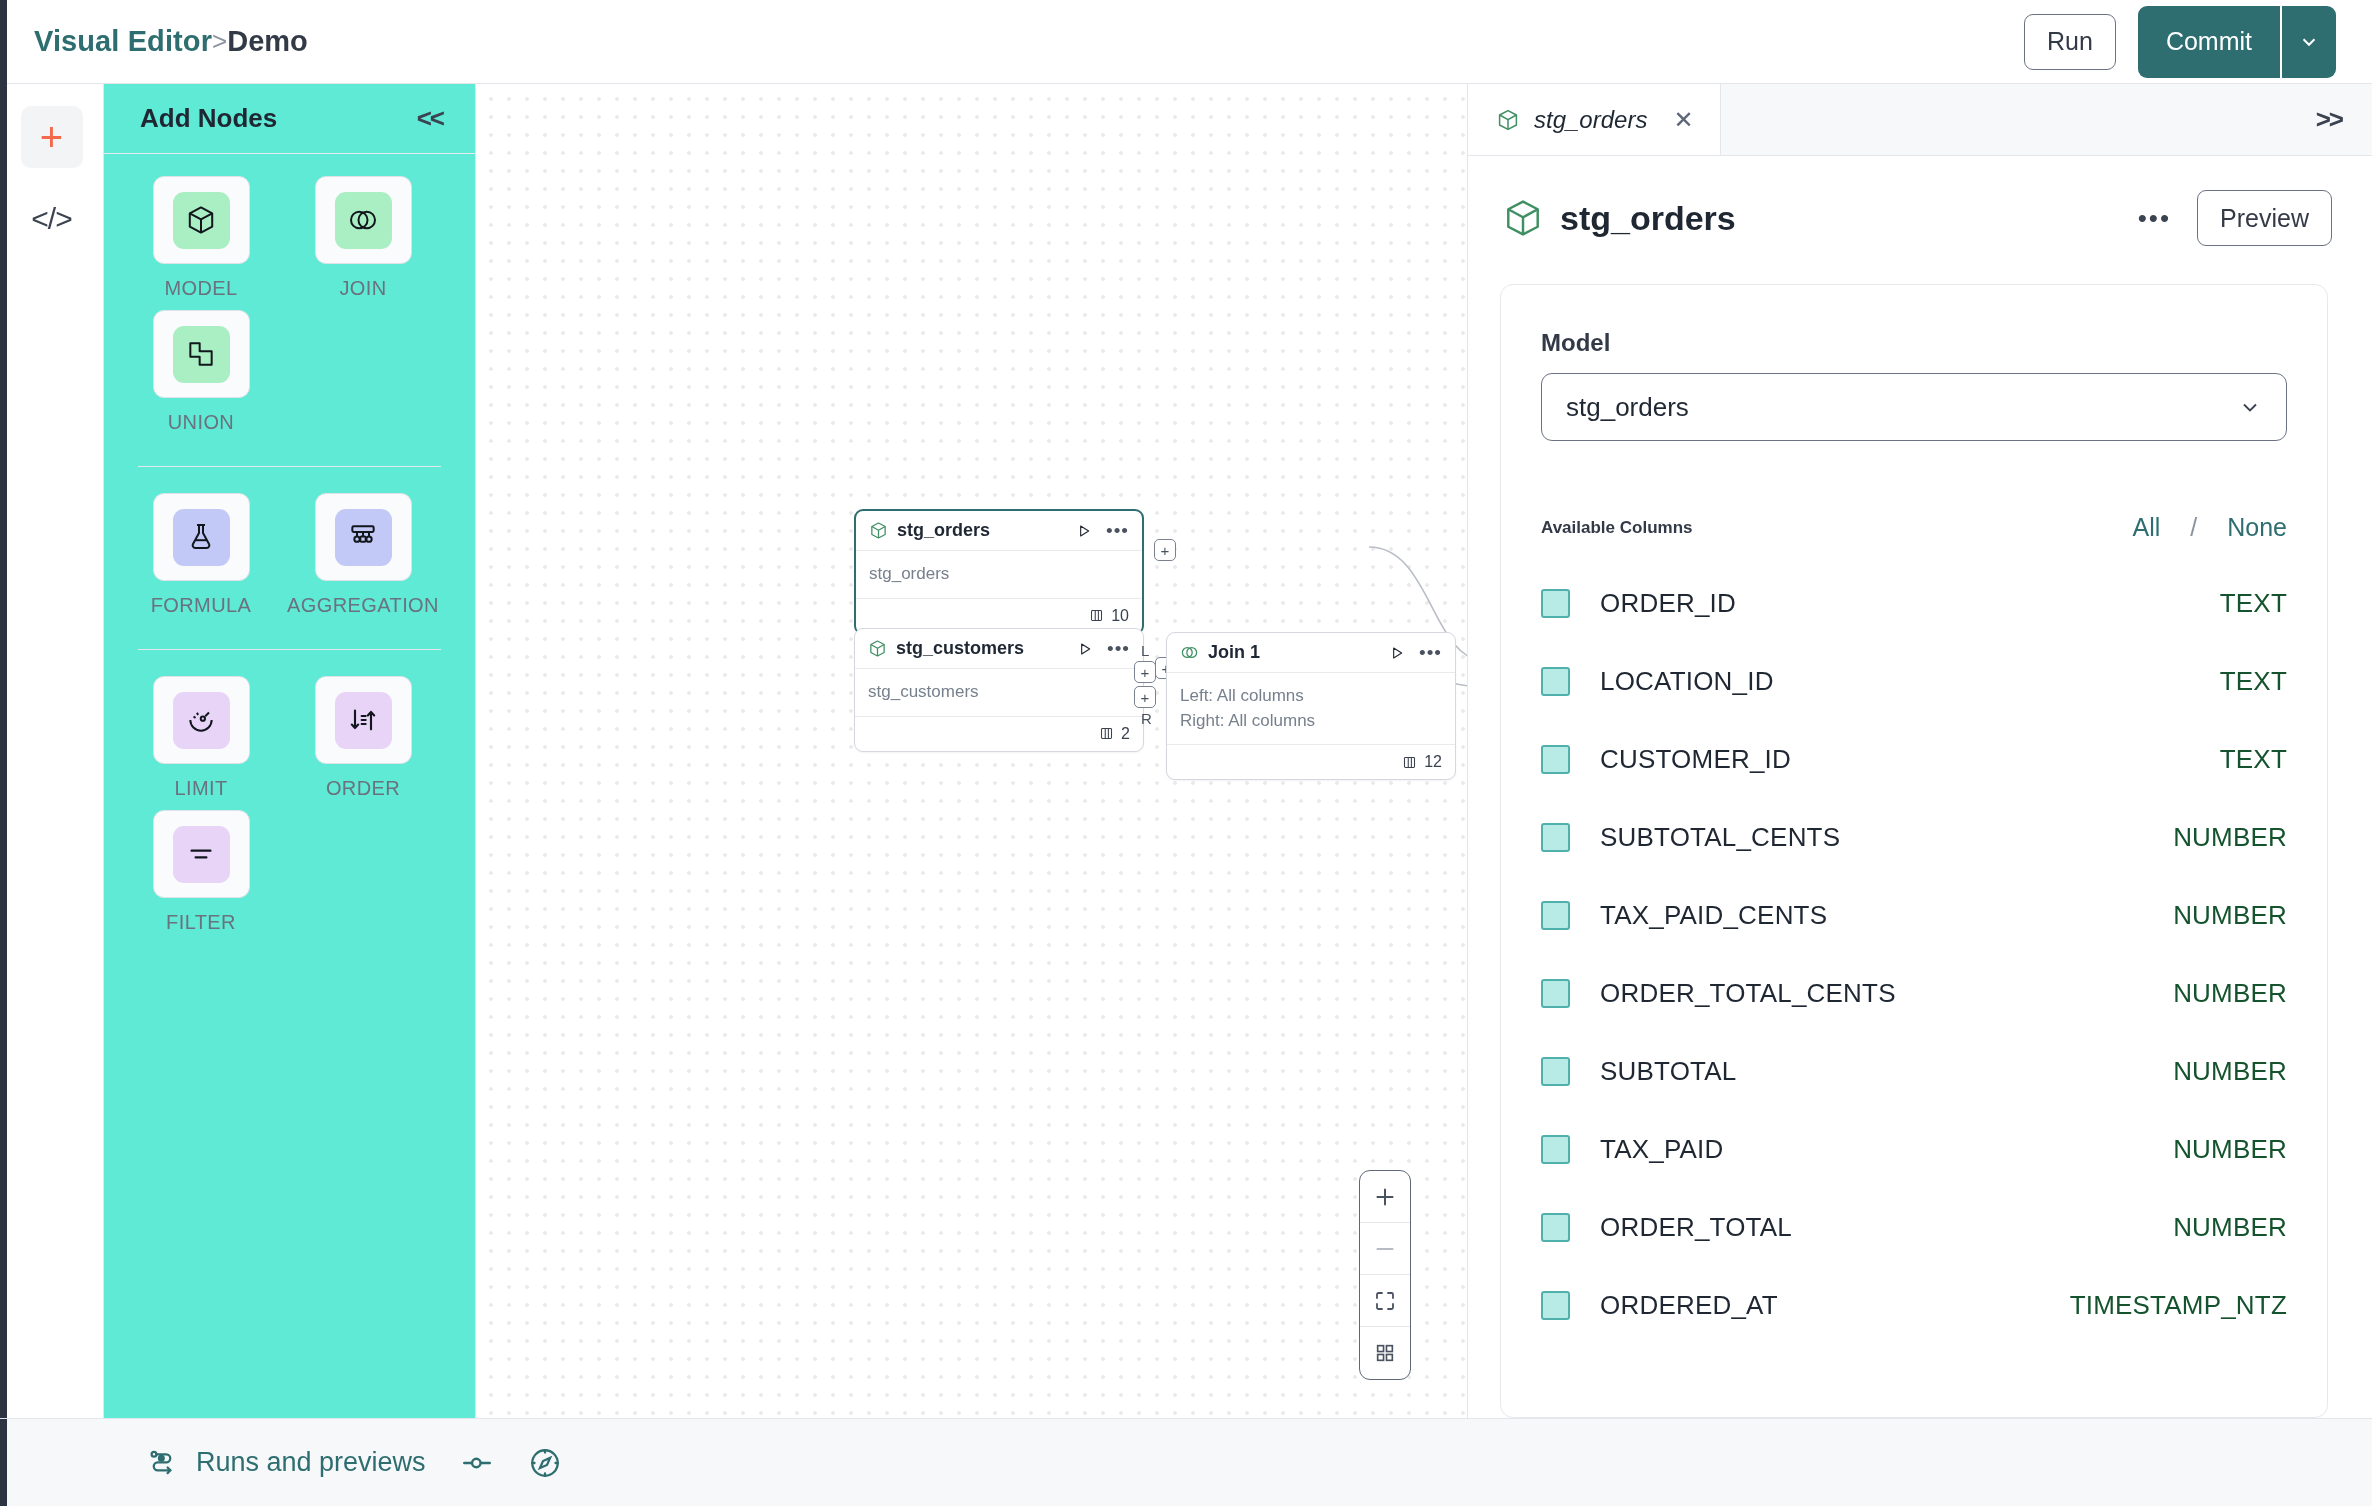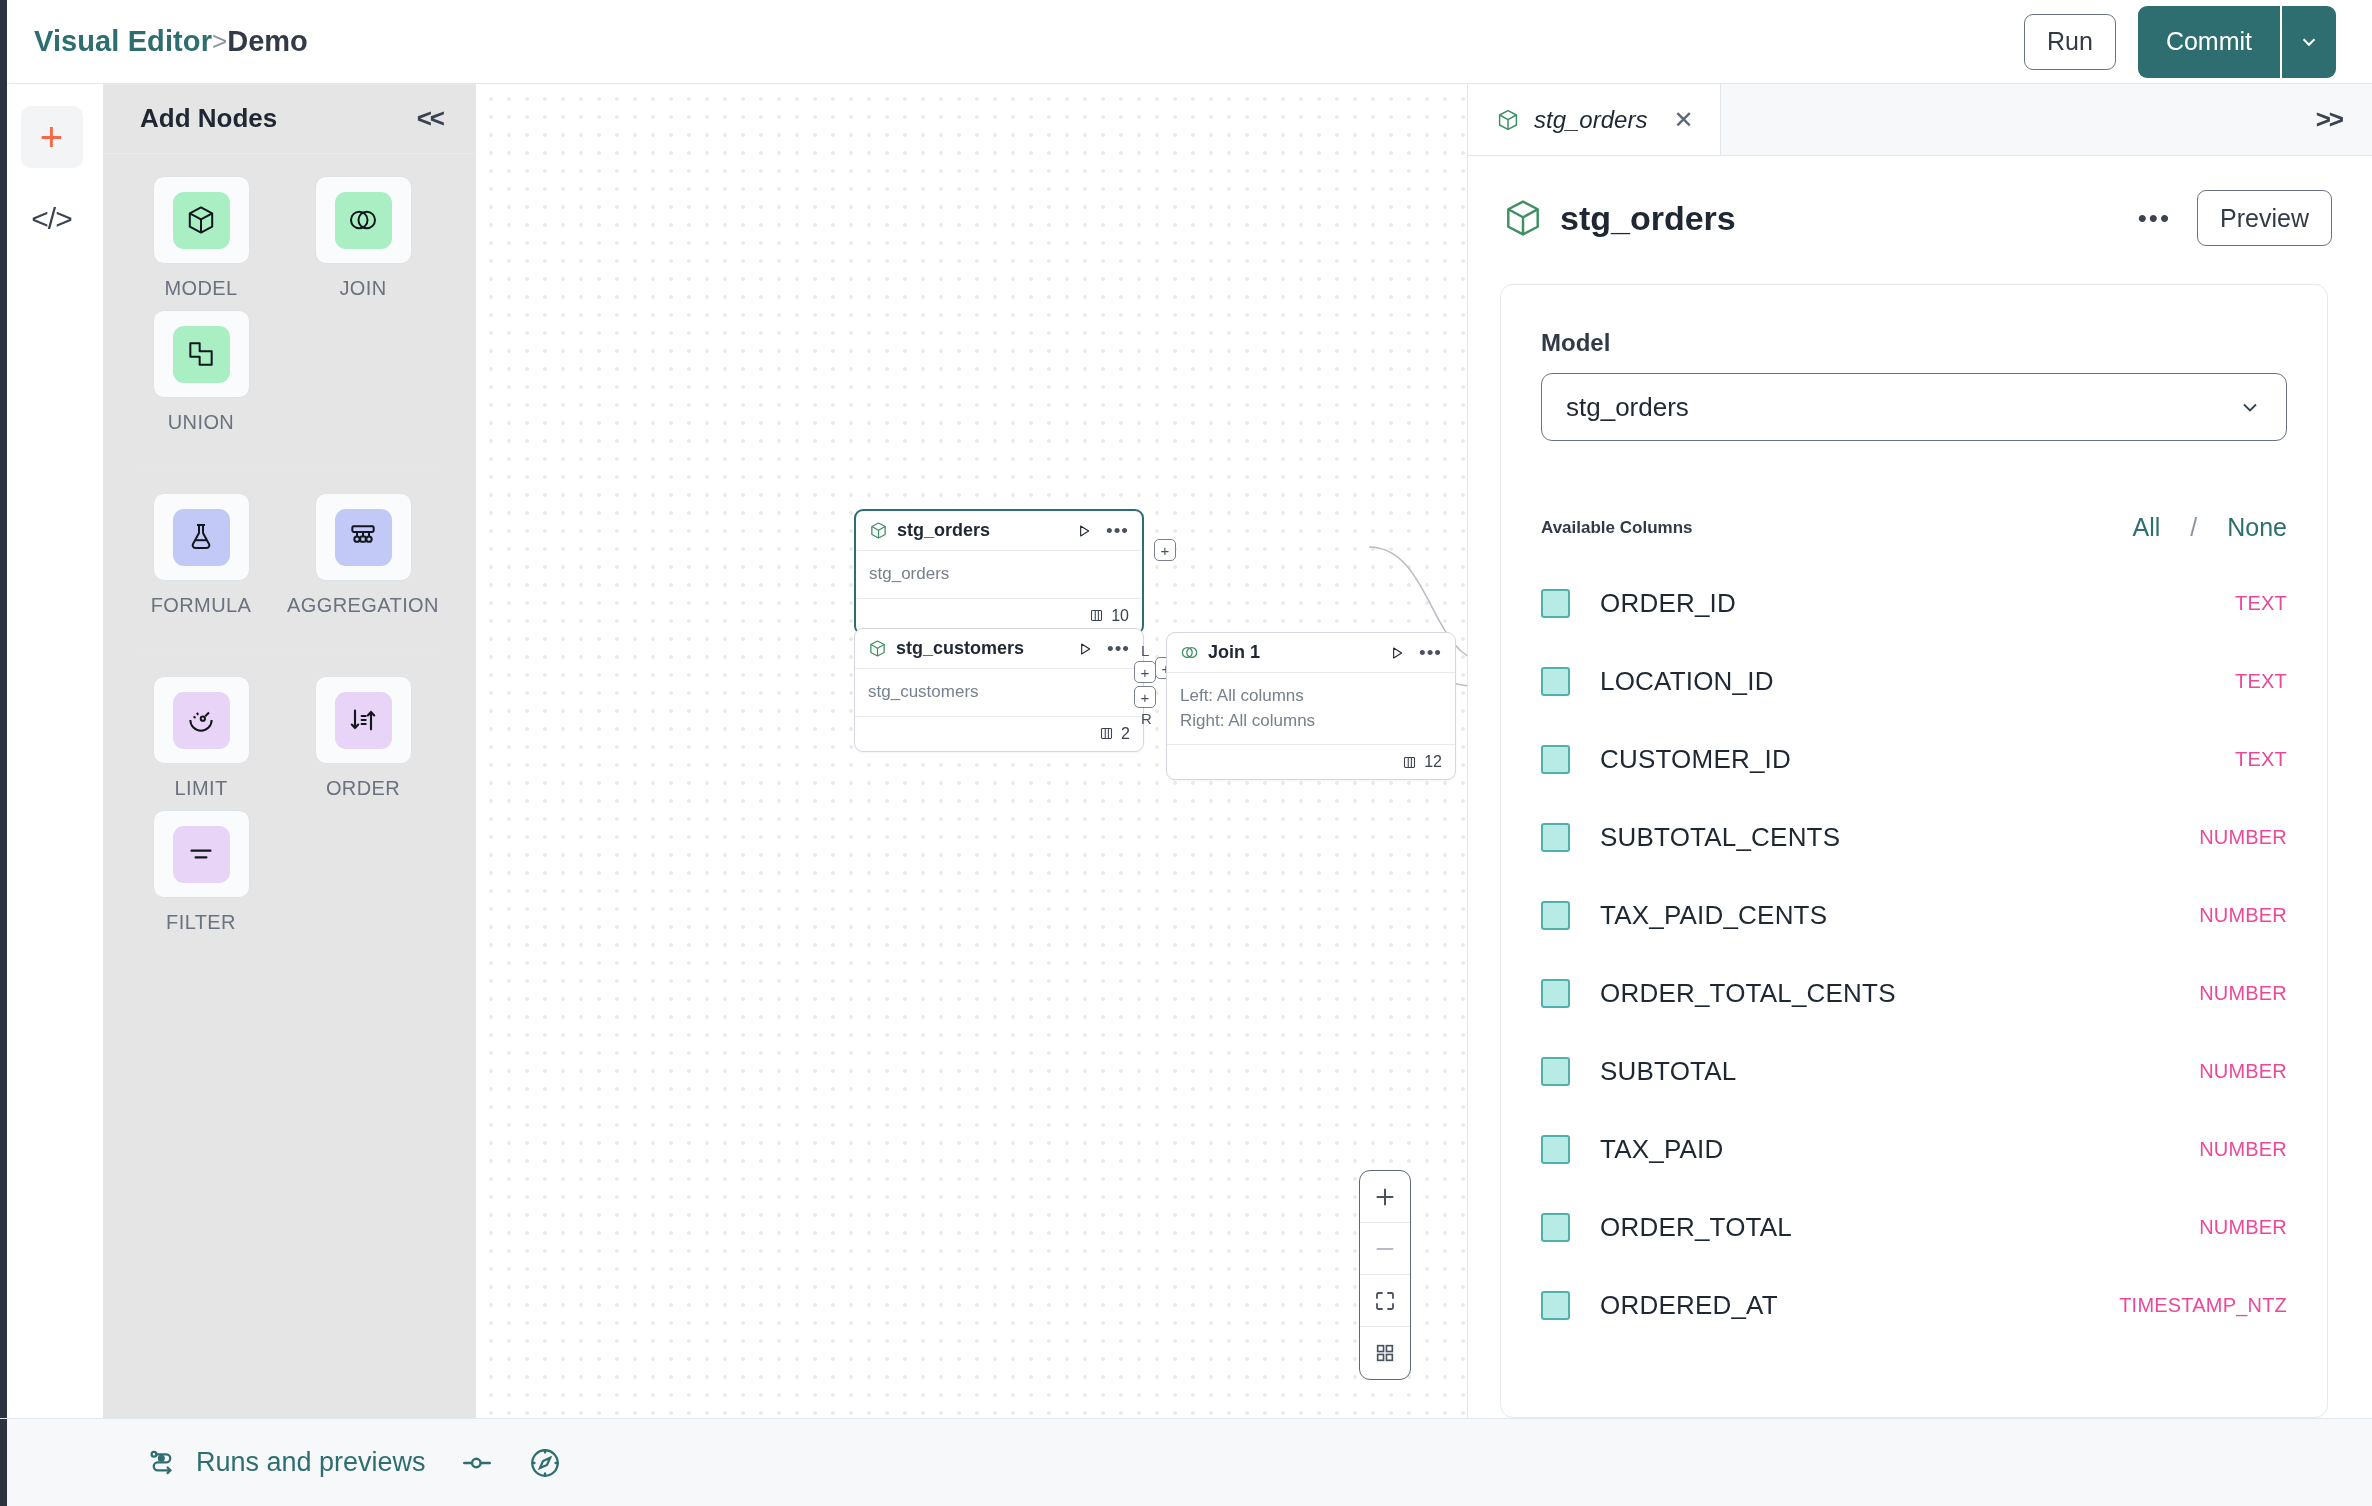--- a/index.html
+++ b/index.html
@@ -57,21 +57,21 @@
   .rail-btn {
     width: 62px; height: 62px; border-radius: 10px;
     display: flex; align-items: center; justify-content: center; cursor: pointer;
   }
   .rail-btn.active { background: #f2f4f6; }
   .plus-glyph { color: #f4694a; font-size: 40px; line-height: 1; font-weight: 300; }
   .code-glyph { color: #3b4250; font-size: 30px; font-weight: 500; letter-spacing: -1px; }
 
   
   .nodepanel {
-    width: 372px; flex: 0 0 372px; background: #e5e5e5;
+    width: 372px; flex: 0 0 372px; background: #5eead4;
     border-right: 1px solid #e3e6ea; display: flex; flex-direction: column;
   }
   .np-head {
     height: 70px; display: flex; align-items: center; padding: 0 32px 0 36px;
     border-bottom: 1px solid #e8eaee;
   }
   .np-title { font-size: 26px; font-weight: bold; color: #1f2733; }
   .np-collapse { margin-left: auto; color: #3b4250; font-size: 26px; font-weight: 600; cursor: pointer; letter-spacing: -2px; }
   .np-body { padding: 22px 28px 0 28px; }
   .np-grid { display: flex; flex-wrap: wrap; gap: 0 24px; }
@@ -167,21 +167,21 @@
   .cols-link { color: #2e6e70; font-size: 25px; cursor: pointer; }
   .cols-slash { color: #8a939f; font-size: 25px; }
 
   .col-list { margin-top: 22px; }
   .col-row { display: flex; align-items: center; height: 78px; cursor: pointer; }
   .col-chk {
     width: 29px; height: 29px; background: #b8eae6; border: 2.5px solid #4fb0ac;
     border-radius: 3px; flex: 0 0 29px;
   }
   .col-name { margin-left: 30px; font-size: 26px; color: #1f2733; letter-spacing: .2px; }
-  .col-type { margin-left: auto; font-size: 20px; color: #ec4899; letter-spacing: .2px; }
+  .col-type { margin-left: auto; font-size: 26px; color: #14532d; letter-spacing: .2px; }
 
   
   .footer {
     height: 88px; flex: 0 0 88px; background: #f7f8fa; border-top: 1px solid #e3e6ea;
     display: flex; align-items: center; padding-left: 146px; gap: 34px; position: relative;
   }
   .footer::before { content:""; position:absolute; left:0; top:0; width:7px; height:100%; background:#2c3442; }
   .foot-item { display: flex; align-items: center; gap: 18px; cursor: pointer; }
   .foot-label { font-size: 27px; color: #2e6e70; }
   .foot-icon { display: flex; align-items: center; }

